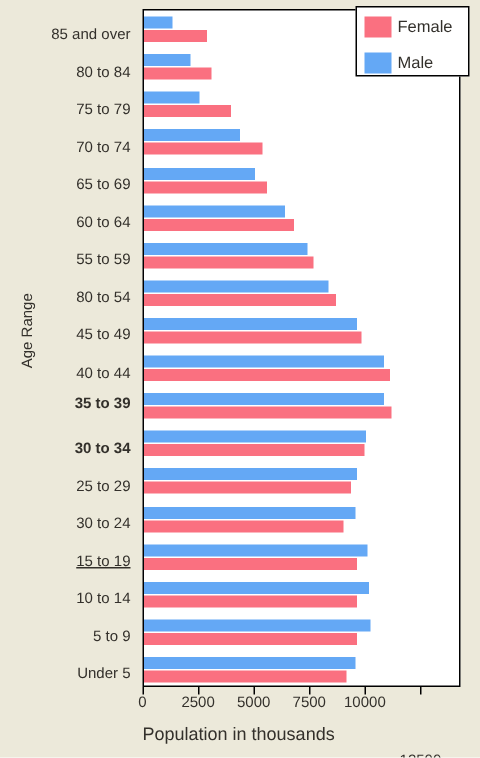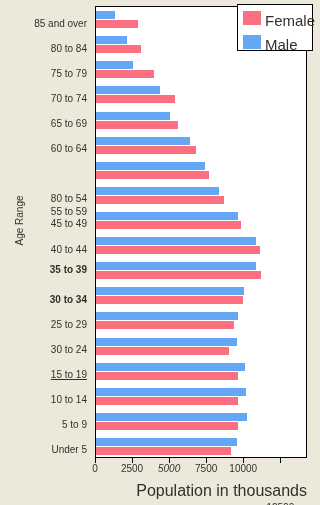--- a/index.html
+++ b/index.html
@@ -105,22 +105,22 @@
     color: #33302B;
     text-align: center;
     transform: translateX(-50%);
     white-space: nowrap;
   }
   #x-axis-title {
     position: absolute;
     left: 95px;
     top: 482px;
     width: 212px;
-    text-align: right;
-    font-size: 16px;
+    text-align: left;
+    font-size: 12px;
     color: #33302B;
   }
   
   #legend {
     position: absolute;
     left: 237px;
     top: 4px;
     width: 76px;
     height: 47px;
     background: #FFFFFF;
@@ -136,40 +136,40 @@
     position: absolute;
     left: 0;
     top: 0;
     width: 18px;
     height: 14px;
   }
   .legend-text {
     position: absolute;
     left: 22px;
     top: 1px;
-    font-size: 15px;
+    font-size: 11px;
     color: #33302B;
     white-space: nowrap;
   }
 </style>
 </head>
 <body>
 
 <div id="chart-root">
 
   <div id="y-axis-title">Age Range</div>
 
   <div id="y-tick-labels">
       <div class="y-tick-label" style="top: 12.56px;">85 and over</div>
       <div class="y-tick-label" style="top: 37.67px;">80 to 84</div>
       <div class="y-tick-label" style="top: 62.78px;">75 to 79</div>
       <div class="y-tick-label" style="top: 87.89px; text-align: center;">70 to 74</div>
       <div class="y-tick-label" style="top: 113px;">65 to 69</div>
       <div class="y-tick-label" style="top: 138.11px;">60 to 64</div>
-      <div class="y-tick-label" style="top: 163.22px; margin-top: 38px;">55 to 59</div>
+      <div class="y-tick-label" style="top: 163.22px;">55 to 59</div>
       <div class="y-tick-label" style="top: 188.33px;">80 to 54</div>
       <div class="y-tick-label" style="top: 213.44px;">45 to 49</div>
       <div class="y-tick-label" style="top: 238.56px;">40 to 44</div>
       <div class="y-tick-label" style="top: 259px; font-weight: bold;">35 to 39</div>
       <div class="y-tick-label" style="top: 288.78px; font-weight: bold;">30 to 34</div>
       <div class="y-tick-label" style="top: 313.89px;">25 to 29</div>
       <div class="y-tick-label" style="top: 339px;">30 to 24</div>
       <div class="y-tick-label" style="top: 364.11px; text-decoration: underline;">15 to 19</div>
       <div class="y-tick-label" style="top: 389.22px;">10 to 14</div>
       <div class="y-tick-label" style="top: 414.33px;">5 to 9</div>
@@ -221,21 +221,21 @@
       <div class="x-tick-mark" style="left: 0px;"></div>
       <div class="x-tick-mark" style="left: 37.06px;"></div>
       <div class="x-tick-mark" style="left: 74.13px;"></div>
       <div class="x-tick-mark" style="left: 111.19px;"></div>
       <div class="x-tick-mark" style="left: 148.25px;"></div>
       <div class="x-tick-mark" style="left: 185.31px;"></div>
     </div>
   <div id="x-tick-labels">
       <div class="x-tick-label" style="left: 95px;">0</div>
       <div class="x-tick-label" style="left: 132.06px;">2500</div>
-      <div class="x-tick-label" style="left: 169.13px; font-style: italic;">5000</div>
+      <div class="x-tick-label" style="left: 169.13px;">5000</div>
       <div class="x-tick-label" style="left: 206.19px;">7500</div>
       <div class="x-tick-label" style="left: 243.25px;">10000</div>
       <div class="x-tick-label" style="left: 280.31px; margin-top: 39px;">12500</div>
     </div>
   <div id="x-axis-title">Population in thousands</div>
 
   <div id="legend">
       <div class="legend-entry" style="top: 6px;">
         <div class="legend-swatch" style="background: rgb(250, 112, 128);"></div>
         <div class="legend-text">Female</div>

